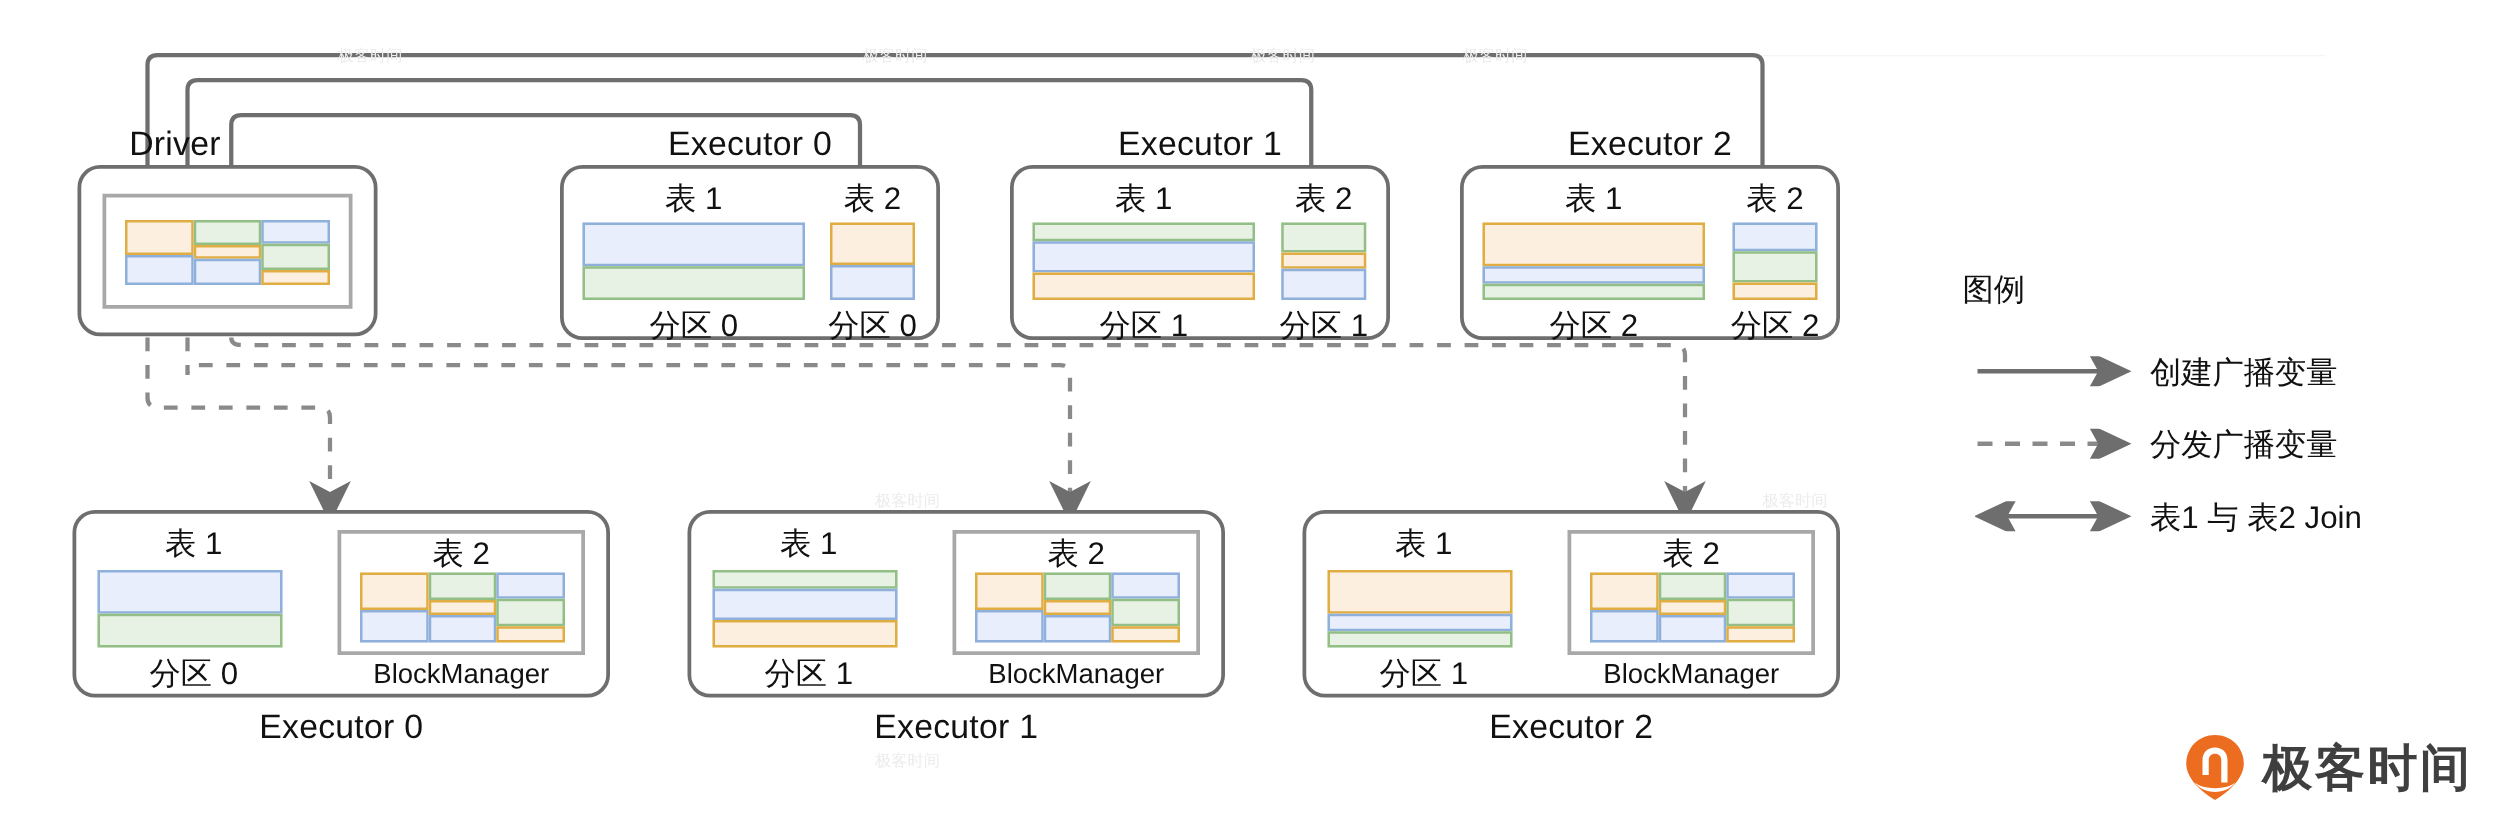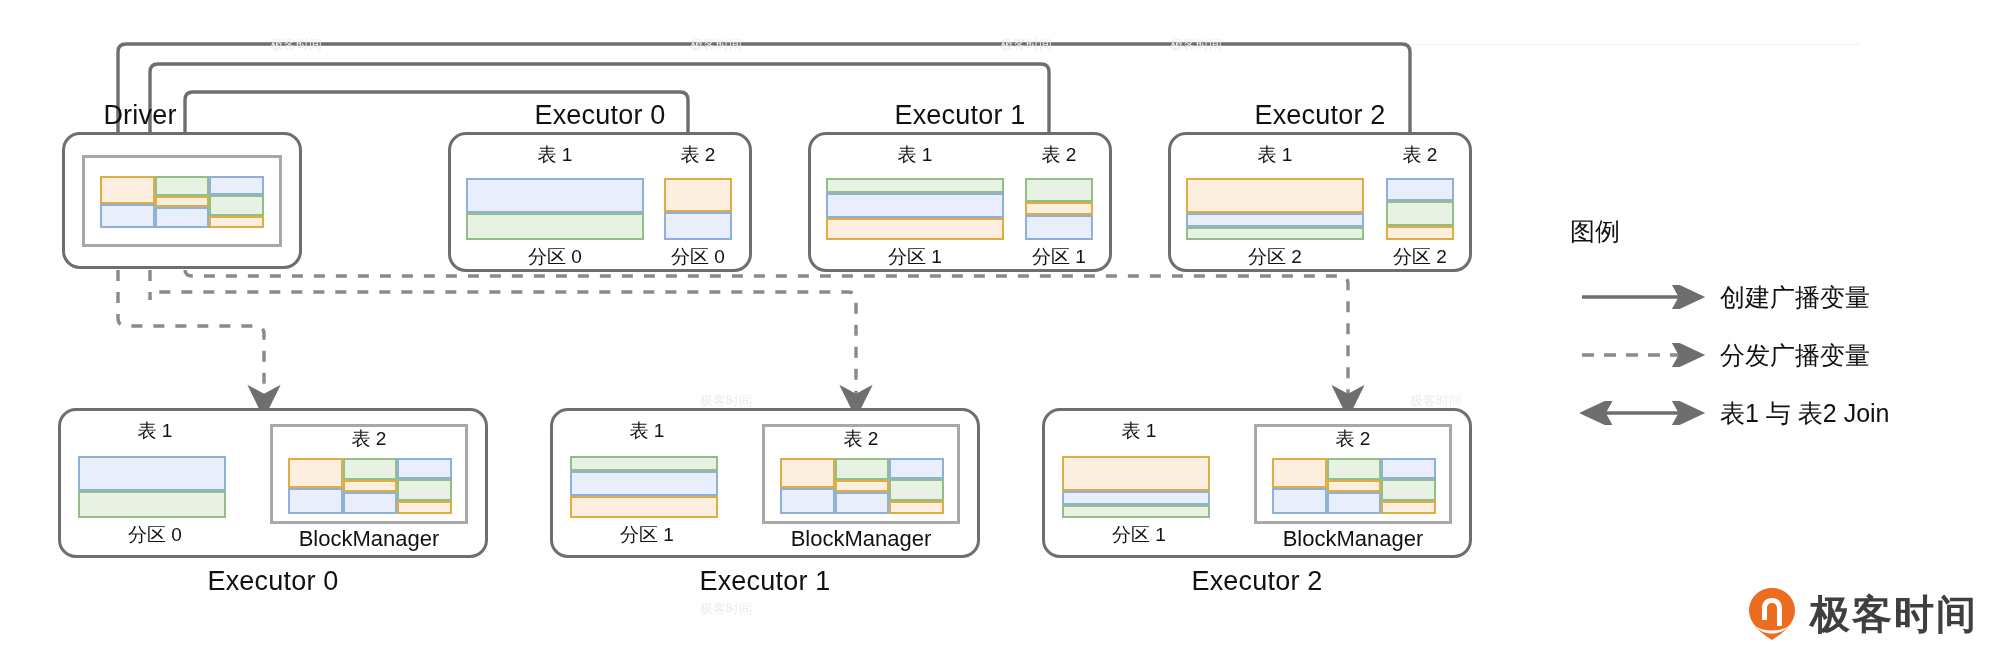--- a/index.html
+++ b/index.html
@@ -11,21 +11,21 @@
   
   .node{position:absolute;border:3px solid #6e6e6e;border-radius:18px;background:#fff;
         box-sizing:border-box;}
   .node-title{position:absolute;text-align:center;font-size:27px;color:#111;
               white-space:nowrap;letter-spacing:.2px;}
 
   
   .frame{position:absolute;border:3px solid #a8a8a8;background:#fff;box-sizing:border-box;}
 
   
-  .cap{position:absolute;text-align:center;font-size:19px;color:#111;white-space:nowrap;}
+  .cap{position:absolute;text-align:center;font-size:25px;color:#111;white-space:nowrap;}
 
   
   .bar{position:absolute;box-sizing:border-box;border-width:2px;border-style:solid;}
   .c-blue  {background:#e8eefb;border-color:#8fb0da;}
   .c-green {background:#e7f2e4;border-color:#93bf86;}
   .c-orange{background:#fcefe0;border-color:#e0ad43;}
 
   
   .legend{position:absolute;}
   .legend-title{position:absolute;font-size:25px;color:#111;}

